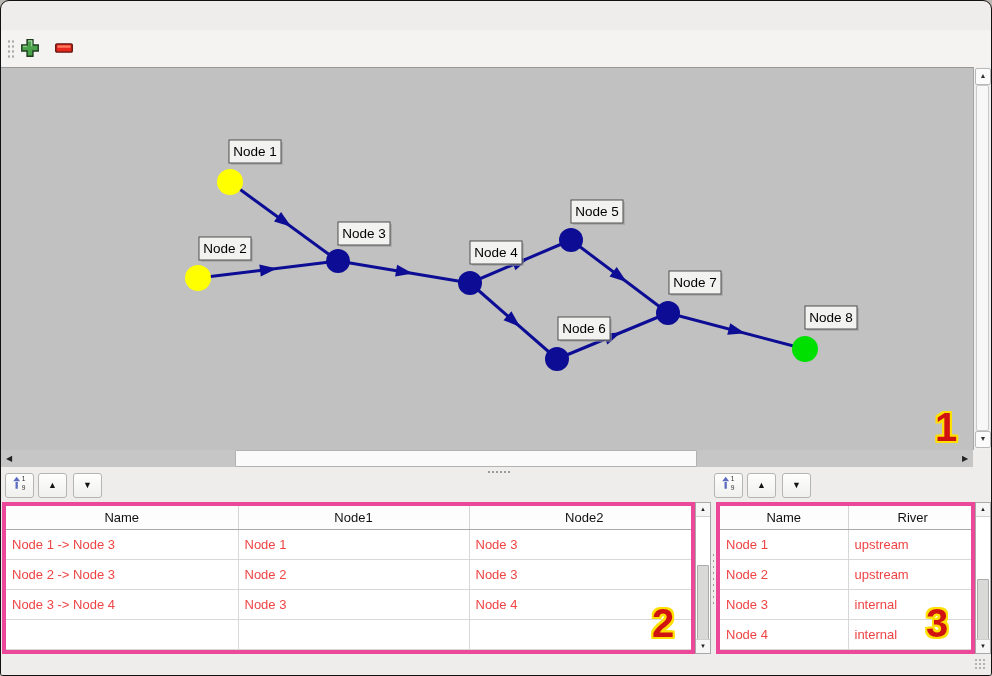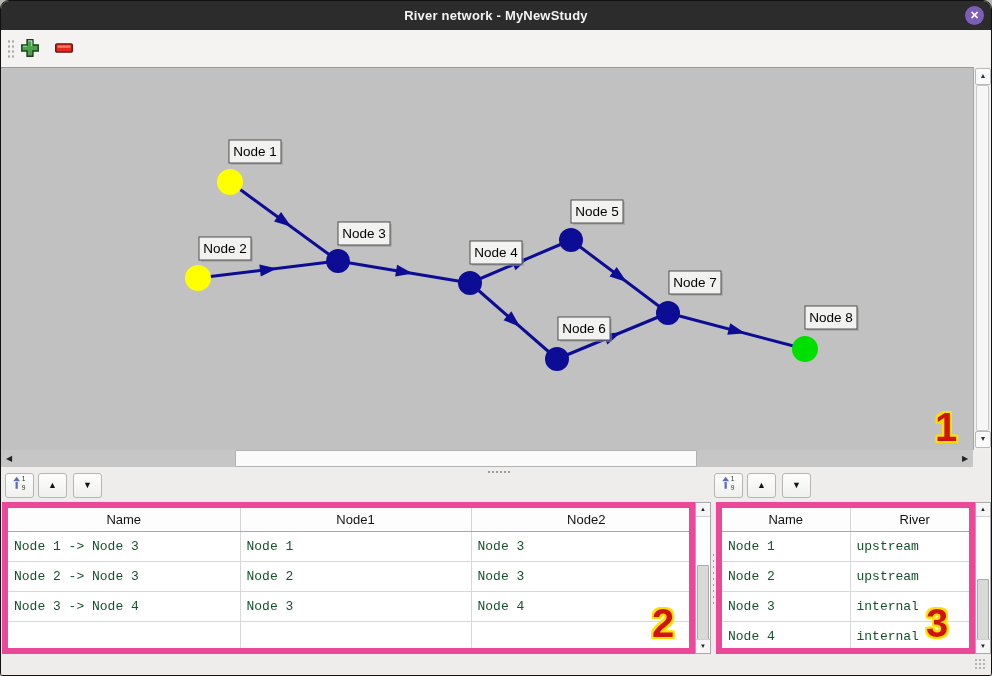--- a/index.html
+++ b/index.html
@@ -41,54 +41,48 @@
                  background-image:radial-gradient(circle,#9a9a9a .9px,transparent 1.1px);background-size:4px 4px;}
   .split-v{position:absolute;left:710px;top:551px;width:5px;height:56px;
            background-image:radial-gradient(circle,#9a9a9a .9px,transparent 1.1px);background-size:5px 6px;}
   
   .pt-btn{position:absolute;top:472px;width:29px;height:25px;background:linear-gradient(#fefefe,#f0f0ee);
           border:1px solid #b5b5b3;border-radius:3px;font-size:9px;color:#111;padding:0;cursor:pointer;line-height:23px;text-align:center;}
   .pt-sort-l{left:4px;} .pt-up-l{left:37px;} .pt-down-l{left:72px;}
   .pt-sort-r{left:713px;} .pt-up-r{left:746px;} .pt-down-r{left:781px;}
   .tri{font-size:9px;color:#131313;}
   
-  .tbl{position:absolute;top:501px;background:#fff;border:6px solid #ec4899;box-sizing:border-box;overflow:hidden;}
+  .tbl{position:absolute;top:501px;background:#fff;border:4px solid #ec4899;box-sizing:border-box;overflow:hidden;}
   .tbl-links{left:1px;width:693px;height:152px;}
   .tbl-nodes{left:715px;width:259px;height:152px;}
   table.grid{border-collapse:collapse;table-layout:fixed;width:100%;}
   table.grid th{height:21px;font-weight:normal;font-size:13px;color:#111;background:#fdfdfd;
                 border-bottom:1px solid #a8a8a8;border-right:1px solid #d4d4d4;}
   table.grid th:last-child{border-right:none;}
-  table.grid td{height:29px;font-size:13px;color:#14532d;padding:0 0 0 6px;border-bottom:1px solid #d8d8d8;border-right:1px solid #d8d8d8;
-                white-space:nowrap;overflow:hidden;font-family:Liberation Mono, monospace;}
+  table.grid td{height:29px;font-size:13px;color:#ef4444;padding:0 0 0 6px;border-bottom:1px solid #d8d8d8;border-right:1px solid #d8d8d8;
+                white-space:nowrap;overflow:hidden;}
   table.grid td:last-child{border-right:none;}
   
   .tvs{position:absolute;top:501px;width:16px;height:152px;background:#fff;border:1px solid #a8a8a8;box-sizing:border-box;}
   .tvs-links{left:694px;} .tvs-nodes{left:974px;}
   .tvs-btn{position:absolute;left:0;right:0;height:13px;background:#f6f6f6;font-size:6px;text-align:center;line-height:13px;color:#222;cursor:pointer;}
   .tvs-btn.top{top:0;border-bottom:1px solid #cfcfcf;}
   .tvs-btn.bottom{bottom:0;border-top:1px solid #cfcfcf;}
   .tvs-thumb{position:absolute;left:1px;right:1px;background:#d9d9d8;border:1px solid #ababab;border-radius:1px;box-sizing:border-box;}
   .thumb-links{top:62px;height:76px;} .thumb-nodes{top:76px;height:61px;}
   
   .statusbar{position:absolute;left:0;right:0;top:653px;height:21px;background:#eeedec;}
   .grip{position:absolute;right:4px;bottom:4px;width:13px;height:13px;
         background-image:radial-gradient(circle,#b2b2b2 .9px,transparent 1.1px);background-size:4px 4px;}
 </style>
 </head>
 <body>
 
 <div class="window">
 
-  <div class="titlebar">
-    <span class="title">River network - MyNewStudy</span>
-    <button class="close-btn">
-      <span>✕</span>
-    </button>
-  </div>
 
   <div class="toolbar">
     <div class="tb-handle"></div>
     <button class="tb-btn add">
       <svg width="20" height="20" viewBox="0 0 17 17">
         <path d="M6 1.5 H11 V6 H15.5 V11 H11 V15.5 H6 V11 H1.5 V6 H6 Z" fill="#4aa34a" stroke="#1d3d1d" stroke-width="1.2"></path>
         <path d="M7 2.5 H10 V7 M2.5 7 H6" fill="none" stroke="#a8dca8" stroke-width="1"></path>
       </svg>
     </button>
     <button class="tb-btn remove">

